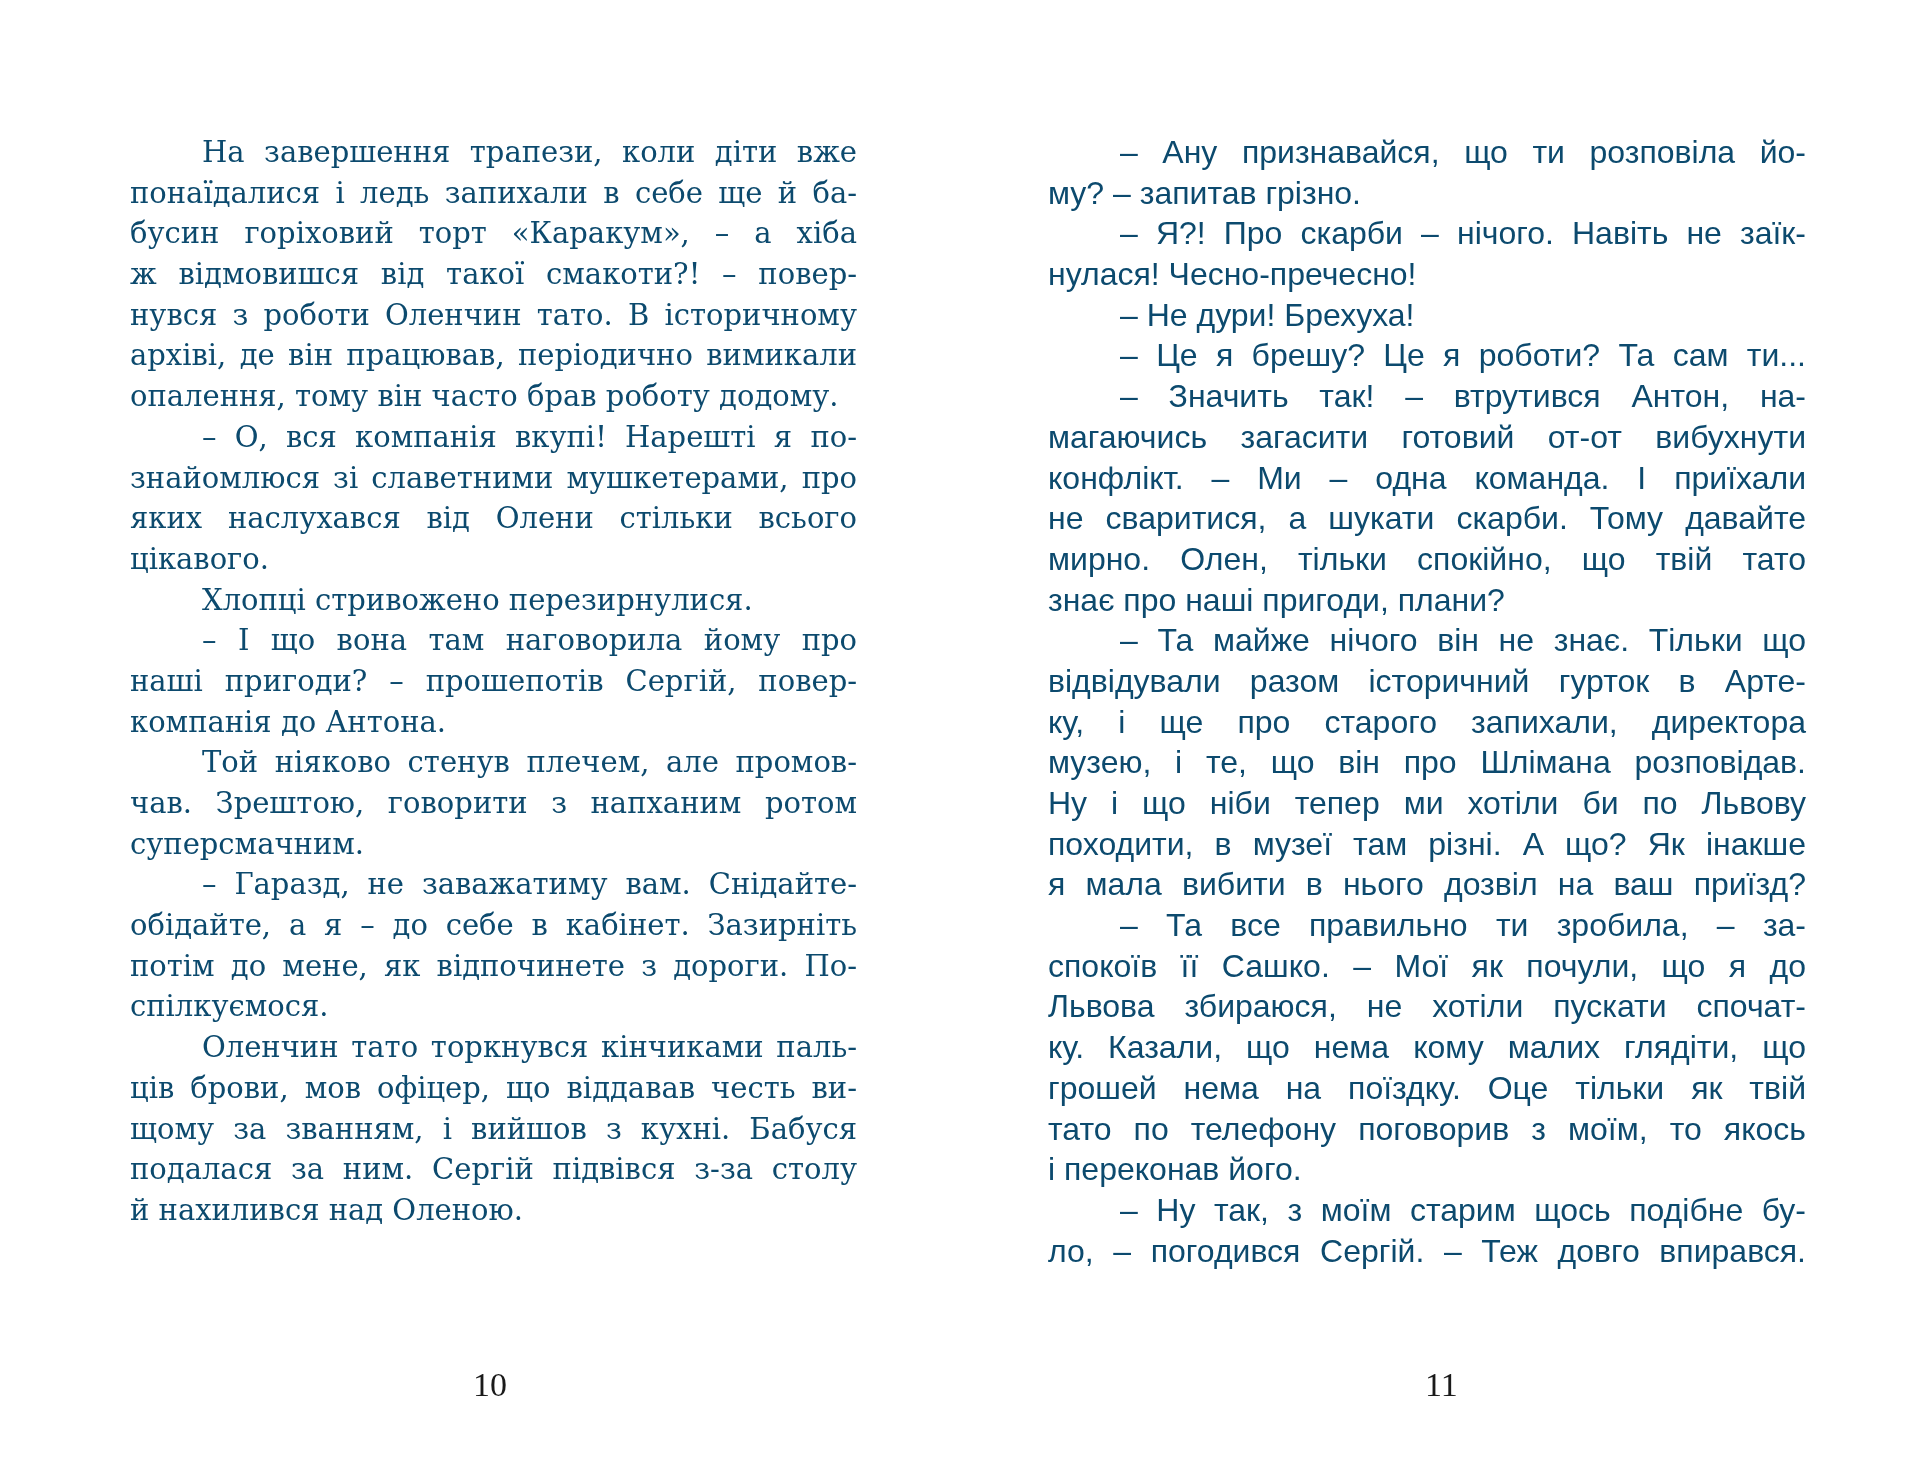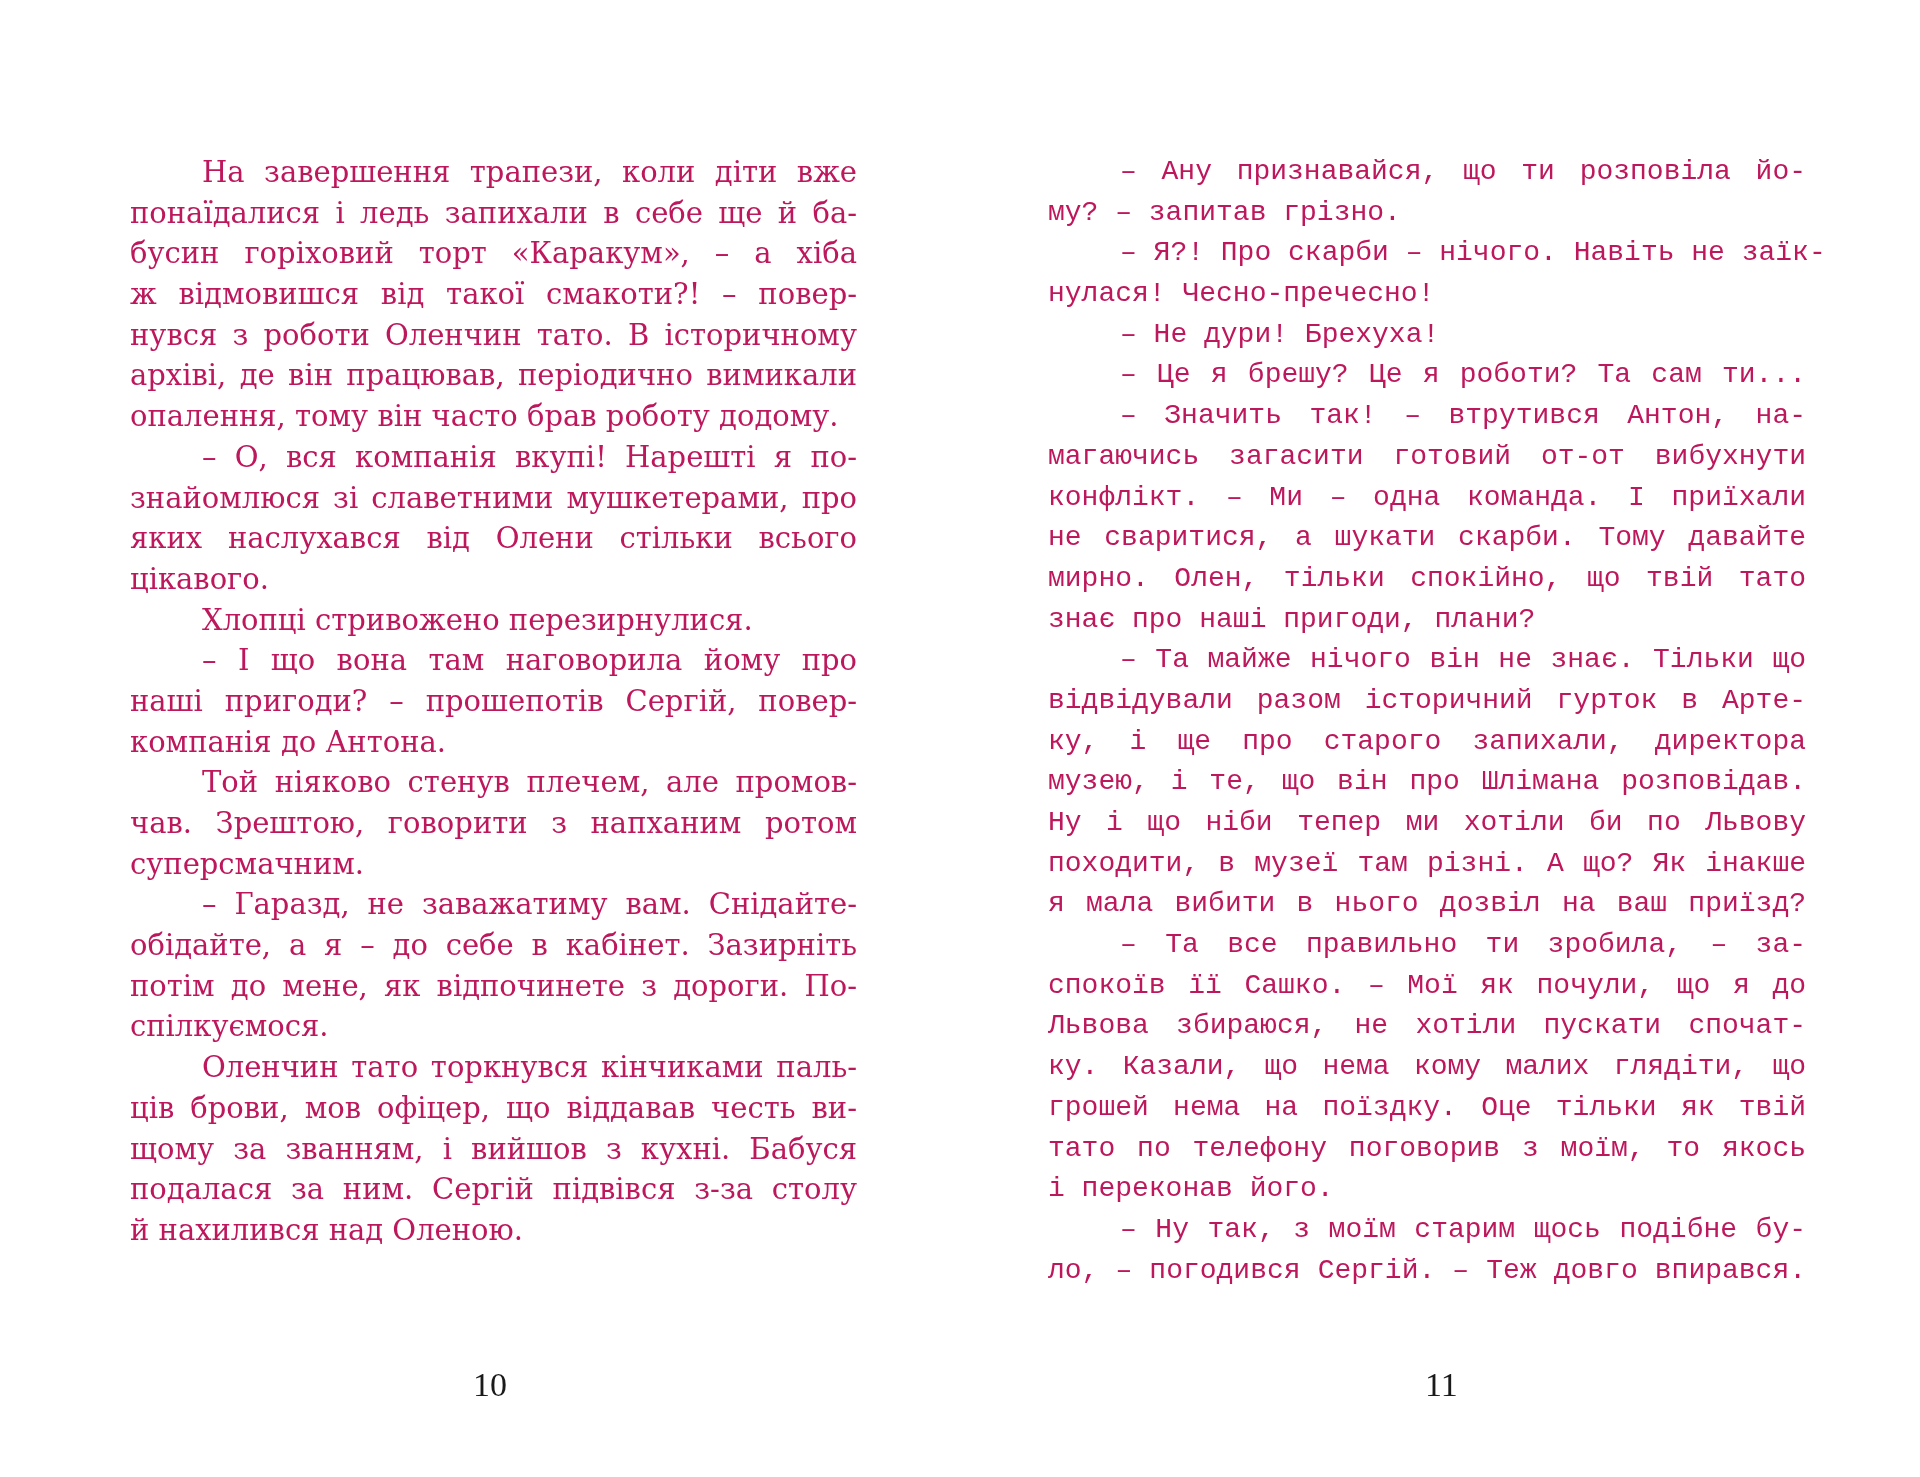--- a/index.html
+++ b/index.html
@@ -1,22 +1,22 @@
 <!DOCTYPE html>
 <html><head>
 <meta charset="utf-8">
 <style>
   html, body { margin: 0; padding: 0; background: #ffffff; }
   body { width: 1920px; height: 1477px; position: relative; overflow: hidden; }
   .page { position: absolute; top: 0; height: 1477px; }
   .page-left { left: 0; width: 960px; }
   .page-right { left: 960px; width: 960px; }
-  .text-block { position: absolute; top: 152px; font-family: "DejaVu Serif", serif; color: #be185d; }
+  .text-block { position: absolute; top: 132px; font-family: "DejaVu Serif", serif; color: #0c4a6e; }
   .left-block { left: 130px; width: 727px; font-size: 29px; }
-  .right-block { left: 88px; width: 758px; font-size: 28px; font-family: Liberation Mono, monospace; }
+  .right-block { left: 88px; width: 758px; font-size: 32px; font-family: Liberation Sans, sans-serif; }
   .line { height: 40.7px; line-height: 40.7px; white-space: nowrap; text-align: justify; text-align-last: justify; }
   .line.last { text-align-last: left; }
   .line.indent { padding-left: 72px; }
   .page-number { position: absolute; top: 1366px; font-family: "Liberation Serif", serif; font-size: 34px; color: #1a1a1a; }
   .pn-left { left: 473px; }
   .pn-right { left: 465px; text-align: right; }
 </style>
 </head>
 <body>
 

